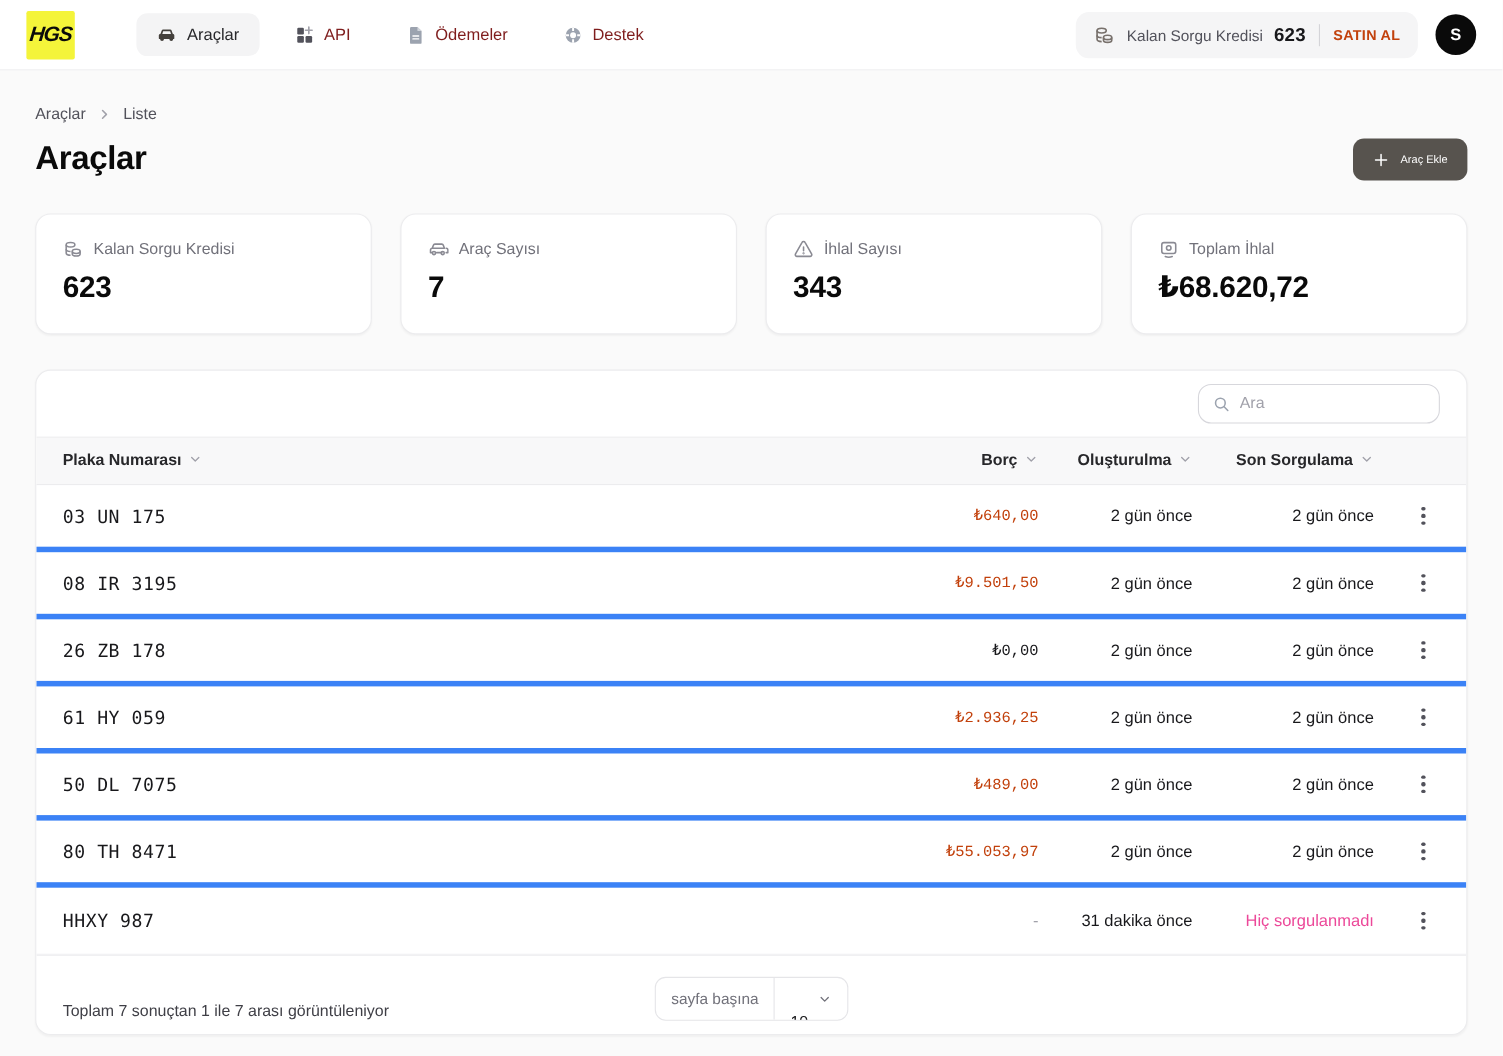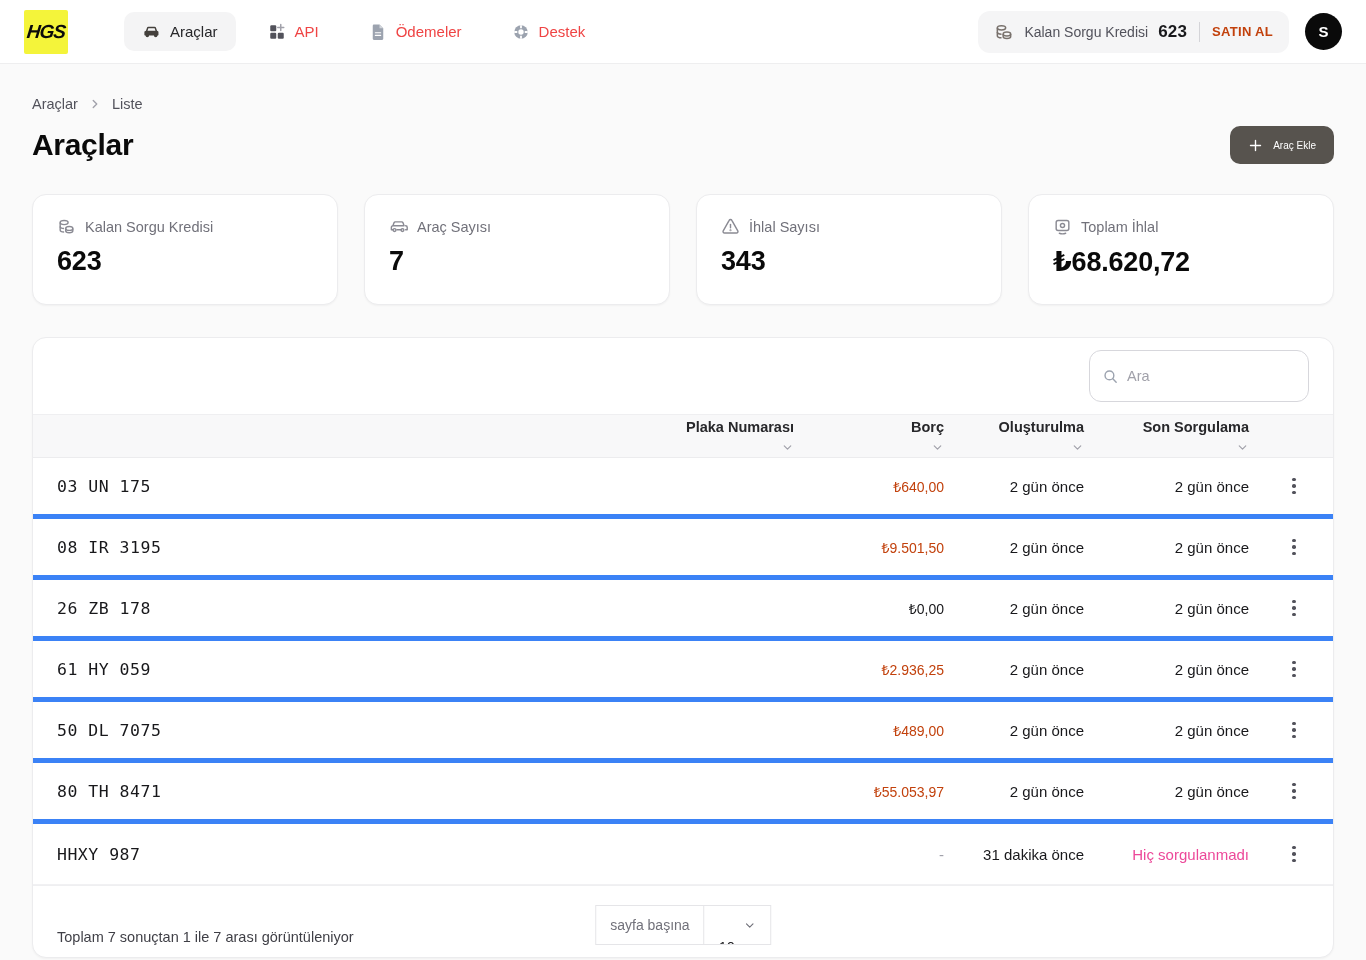--- a/index.html
+++ b/index.html
@@ -20,21 +20,21 @@
     width:44px; height:44px; background:#f4f43a; border-radius:2px;
     display:flex; align-items:center; justify-content:center; margin-right:48px;
   }
   .logo span {
     font-weight:900; font-style:italic; font-size:19px; letter-spacing:-1px; color:#0a0a0a;
     transform:skewX(-6deg);
   }
   .nav { display:flex; align-items:center; gap:14px; }
   .nav-item {
     display:flex; align-items:center; gap:9px; padding:10px 18px; border-radius:10px;
-    font-size:15px; color:#ef4444; cursor:pointer; background:transparent; border:none;
+    font-size:15px; color:#7f1d1d; cursor:pointer; background:transparent; border:none;
     font-family:inherit;
   }
   .nav-item.active { background:#f4f4f5; color:#27272a; font-weight:400; }
   .topbar-right { margin-left:auto; display:flex; align-items:center; gap:16px; }
   .credit-pill {
     display:flex; align-items:center; gap:10px; background:#f5f5f6; border-radius:12px;
     height:42px; padding:0 16px;
   }
   .credit-label { font-size:14px; color:#52525b; }
   .credit-value { font-size:17px; font-weight:700; color:#18181b; letter-spacing:.2px; }
@@ -71,63 +71,63 @@
   .card-head { display:flex; align-items:center; gap:9px; color:#71717a; font-size:14.5px; margin-bottom:10px; }
   .card-value { font-size:27px; font-weight:700; color:#0a0a0a; letter-spacing:-.2px; }
 
   
   .table-card {
     background:#fff; border:1px solid #ececee; border-radius:14px;
     box-shadow:0 1px 2px rgba(0,0,0,.04); overflow:hidden;
   }
   .table-toolbar { display:flex; justify-content:flex-end; padding:12px 24px; }
   .search-box {
-    display:flex; align-items:center; gap:8px; width:220px; height:52px;
+    display:flex; align-items:center; gap:8px; width:220px; height:36px;
     border:1px solid #d7d7dc; border-radius:12px; padding:16px 12px; background:#fff;
   }
   .search-box input {
     border:none; outline:none; flex:1; font-size:14.5px; font-family:inherit; color:#18181b;
     background:transparent; min-width:0;
   }
   .search-box input::placeholder { color:#a1a1aa; }
 
   .tgrid { display:grid; grid-template-columns:1fr 150px 140px 165px 60px; align-items:center; padding:0 24px; }
   .thead {
     background:#f8f8f9; border-top:1px solid #efeff1; border-bottom:1px solid #ececee;
     height:44px; font-size:14.5px; font-weight:700; color:#27272a;
   }
-  .th { display:flex; align-items:flex-end; gap:6px; cursor:pointer;flex-direction:column; }
+  .th { display:flex; align-items:flex-start; gap:6px; cursor:pointer; }
   .th.right { justify-content:flex-end; }
   .chev { color:#a1a1aa; }
 
   .trow { height:61px; border-bottom:5px solid #3b82f6; font-size:15px; }
   .trow:last-of-type { border-bottom:1px solid #f1f1f3; }
   .cell-plate { font-family:"DejaVu Sans Mono","Liberation Mono",monospace; font-size:16.5px; color:#18181b; letter-spacing:.5px; }
-  .cell-debt { text-align:right; font-family:Liberation Sans, sans-serif; font-size:14px; }
+  .cell-debt { text-align:right; font-family:Liberation Mono, monospace; font-size:14px; }
   .cell-debt.due { color:#c2410c; }
   .cell-debt.zero { color:#18181b; }
   .cell-debt.none { color:#a1a1aa; font-family:inherit; font-size:15px; }
   .cell-date { text-align:right; color:#18181b; }
   .cell-date.muted { color:#ec4899; }
   .cell-actions { display:flex; justify-content:flex-end; }
   .kebab {
     width:30px; height:30px; border:none; background:none; cursor:pointer;
     display:flex; flex-direction:column; align-items:center; justify-content:center; gap:3px;
   }
   .kebab .dot { width:3.5px; height:3.5px; border-radius:50%; background:#52525b; }
 
   .table-footer {
     position:relative; display:flex; align-items:flex-end; padding:12px 24px; height:72px;
     border-top:1px solid #efeff1;
   }
   .footer-summary { font-size:14.5px; color:#3f3f46; }
   .per-page {
     position:absolute; left:50%; transform:translateX(-50%);
     display:flex; align-items:center; height:40px;
-    border:1px solid #e5e5e8; border-radius:0; overflow:hidden; background:#fff;
+    border:1px solid #e5e5e8; border-radius:10px; overflow:hidden; background:#fff;
   }
   .per-page-label { font-size:14px; color:#71717a; padding:0 14px; border-right:1px solid #e5e5e8;
     display:flex; align-items:center; height:100%; }
   .per-page-select { display:flex; align-items:center; gap:8px; padding:0 14px; cursor:pointer; }
   .per-page-value { font-size:14.5px; color:#18181b;margin-top:44px; }
 
   .ic { flex:none; }
 </style>
 </head>
 <body>

